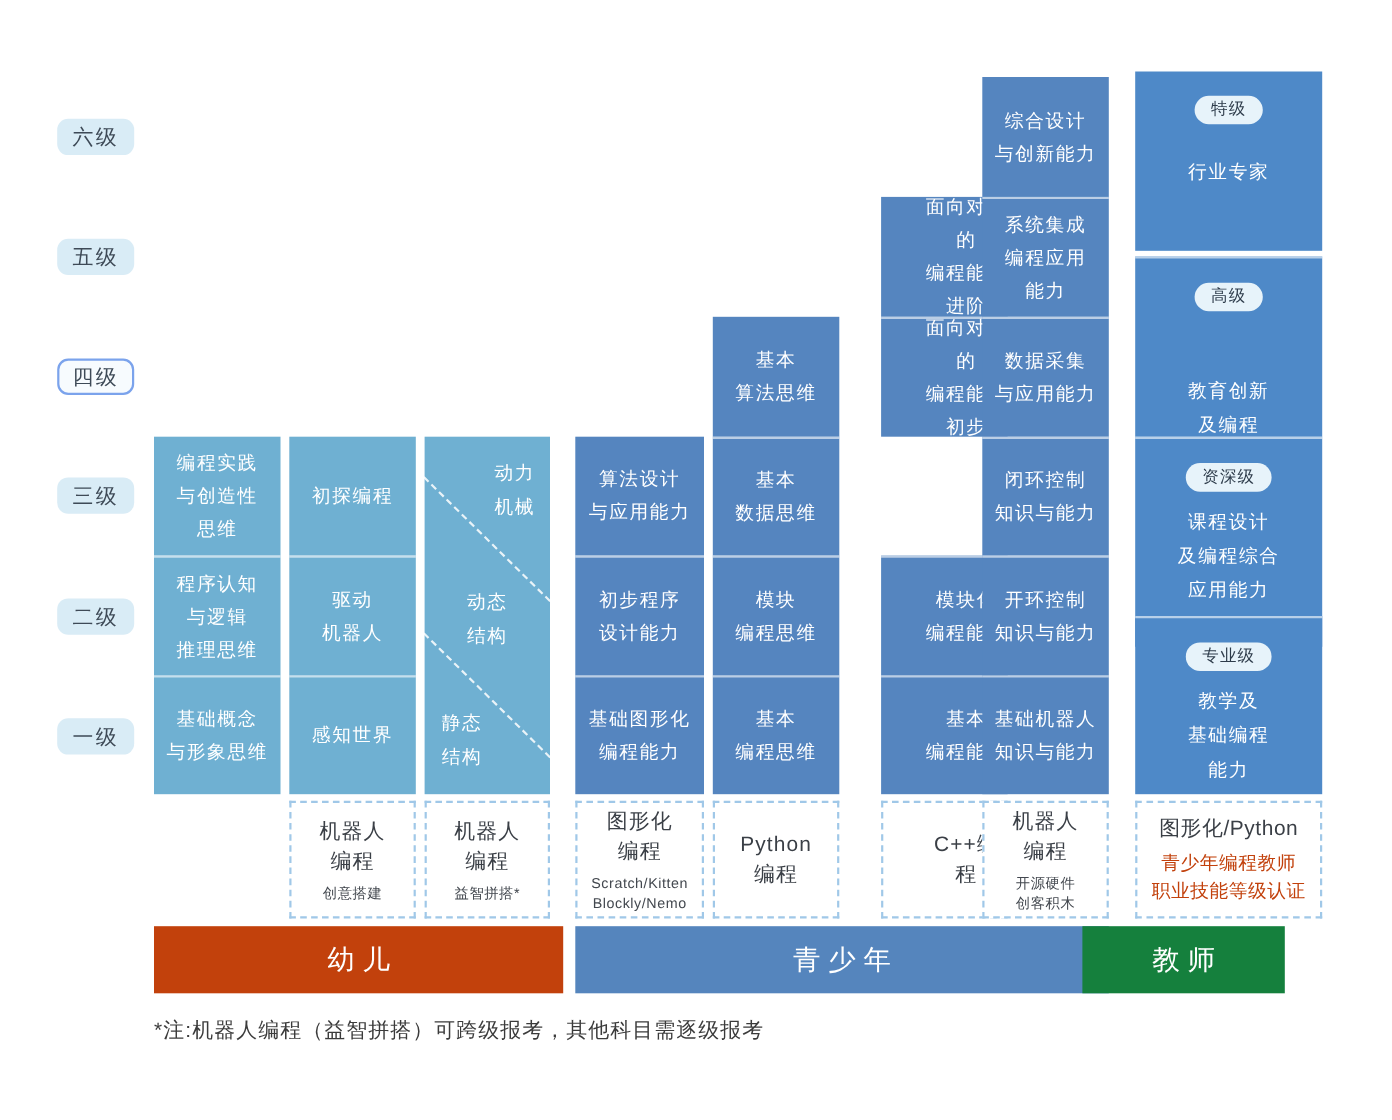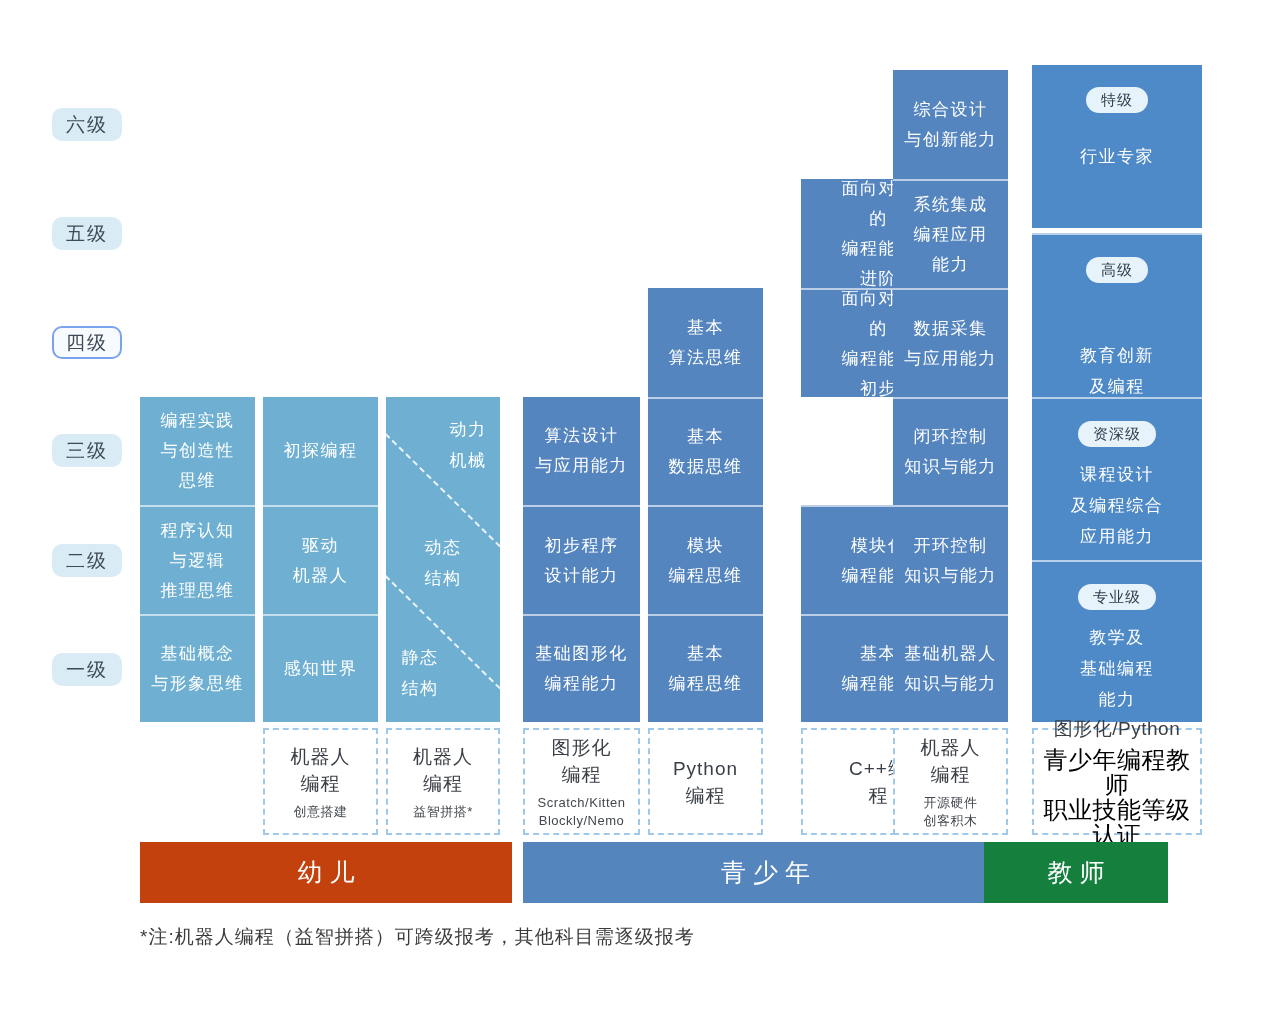--- a/index.html
+++ b/index.html
@@ -68,21 +68,21 @@
 
   
   .lab { position:absolute; top:728px; height:107px; background:#fff;
          border:2px dashed #a0c8e8; display:flex; flex-direction:column;
          align-items:center; justify-content:center; text-align:center; }
   .lab .t { font-size:19px; line-height:27px; color:#3a3f46; letter-spacing:1px;
             white-space:pre-line; }
   .lab .s { font-size:13px; line-height:18px; color:#43484f; margin-top:6px;
             white-space:pre-line; letter-spacing:0.5px; }
   .lab .t1 { font-size:19px; line-height:24px; color:#3a3f46; letter-spacing:0.5px; }
-  .lab .t2 { font-size:24px; line-height:25px; color:#000000; letter-spacing:0.5px;
+  .lab .t2 { font-size:17px; line-height:25px; color:#c2410c; letter-spacing:0.5px;
              white-space:pre-line; margin-top:6px; }
 
   
   .bar { position:absolute; top:842px; height:61px; display:flex; align-items:center;
          justify-content:center; color:#fff; font-size:25px; letter-spacing:7px;
          text-indent:7px; }
   .bar.kids  { left:140px;  width:372px; background:#c2410c; }
   .bar.youth { left:523px;  width:485px; background:#5585bd; }
   .bar.teach { left:984px; width:184px; background:#15803d; }
 

